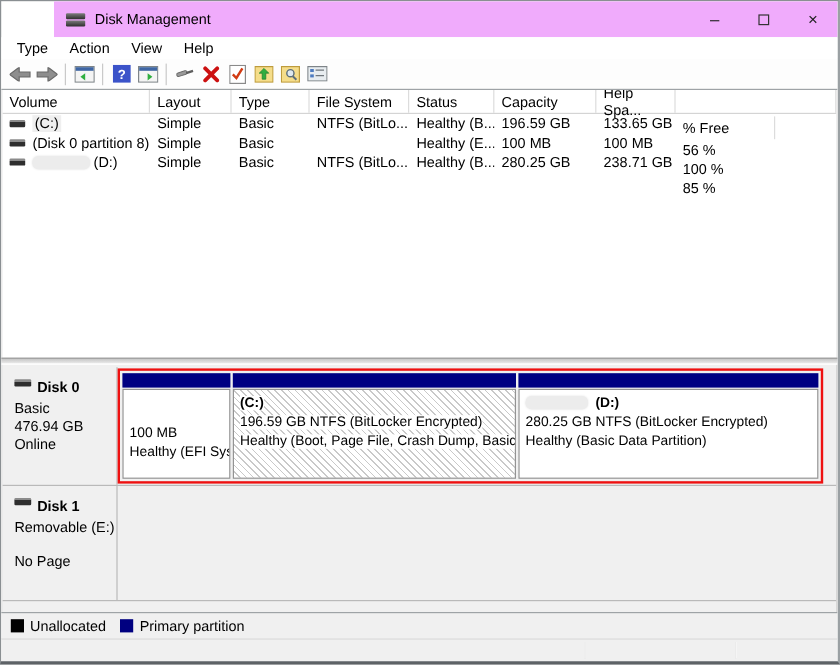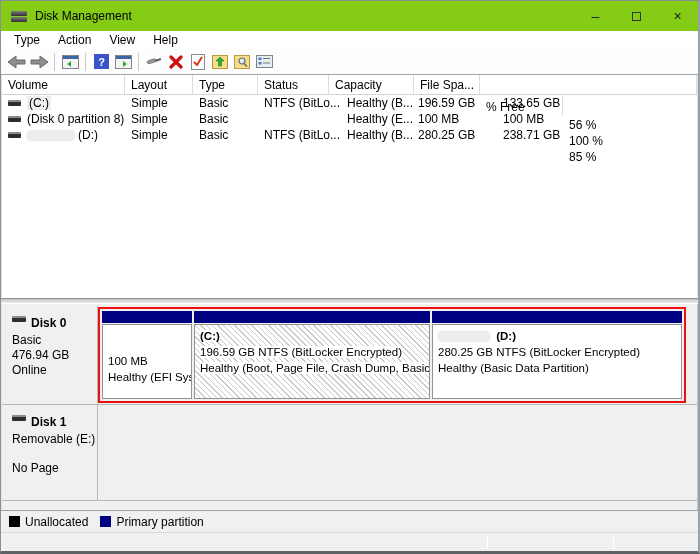--- a/index.html
+++ b/index.html
@@ -2,21 +2,21 @@
 <html><head>
 <meta charset="utf-8">
 <style>
   * { box-sizing: border-box; margin: 0; padding: 0; }
   html,body { width:700px; height:554px; }
   body { font-family:"Liberation Sans","DejaVu Sans",sans-serif; font-size:12px; color:#000; background:#fff; }
 
   .window { width:700px; height:554px; border:1px solid #8a8f92; border-bottom:3px solid #5d6266; border-right:2px solid #9aa0a3; background:#fff; display:flex; flex-direction:column; overflow:hidden; }
 
   
-  .titlebar { height:30px; display:flex; align-items:center; background:#84cc16; flex:0 0 auto; }
+  .titlebar { height:30px; display:flex; align-items:center; background:#f0abfc; flex:0 0 auto;margin-left:44px; }
   .title-icon { width:16px; height:13px; margin:0 8px 0 10px; position:relative; }
   .title-icon .bar { position:absolute; left:0; width:16px; height:5px; border-radius:1px; background:linear-gradient(#7d7d7d,#2f2f2f); }
   .title-icon .bar.b1 { top:1px; } .title-icon .bar.b2 { top:7px; }
   .title-text { font-size:12px; }
   .win-controls { margin-left:auto; display:flex; height:100%; }
   .win-btn { width:41px; height:100%; display:flex; align-items:center; justify-content:center; font-size:14px; color:#222; }
   .maxi-box { width:9px; height:9px; border:1px solid #333; display:inline-block; }
 
   
   .menubar { height:18px; display:flex; align-items:center; padding-left:4px; background:#fff; flex:0 0 auto; }
@@ -176,23 +176,24 @@
           <line x1="7" y1="8" x2="14" y2="8" stroke="#70777c" stroke-width="1"></line>
         </svg>
     </span>
   </div>
 
   <div class="list-pane">
     <div class="list-header">
       <div class="hcell c-vol">Volume</div>
       <div class="hcell c-layout">Layout</div>
       <div class="hcell c-type">Type</div>
+      <div class="hcell c-fs">File System</div>
       <div class="hcell c-status">Status</div>
       <div class="hcell c-cap">Capacity</div>
-      <div class="hcell c-free">File Spa...</div>
+      <div class="hcell c-free">Help Spa...</div>
       <div class="hcell c-pct">% Free</div>
       <div class="hcell c-rest"></div>
     </div>
 
     <div class="lrow">
       <div class="cell c-vol">
           <span class="drive-ico"></span>
           <span class="vol-label-sel">(C:)</span>
         </div>
       <div class="cell c-layout">Simple</div>

